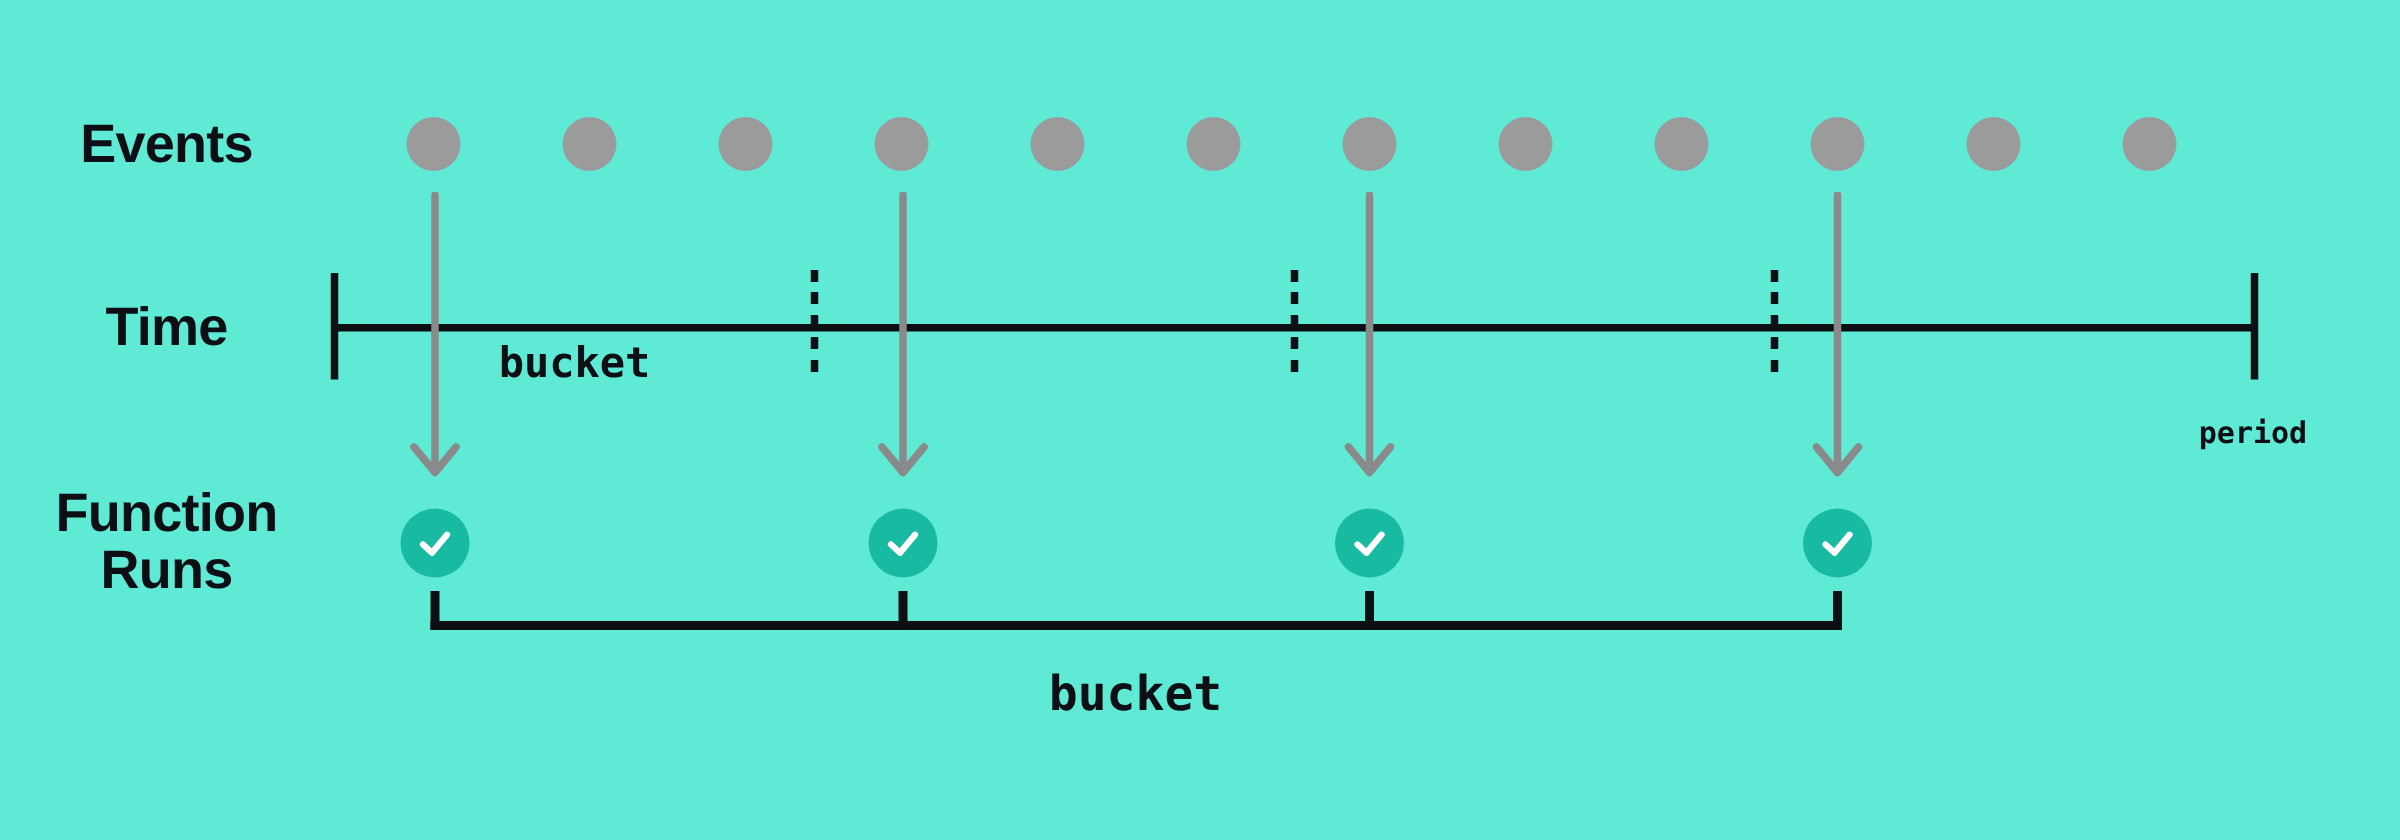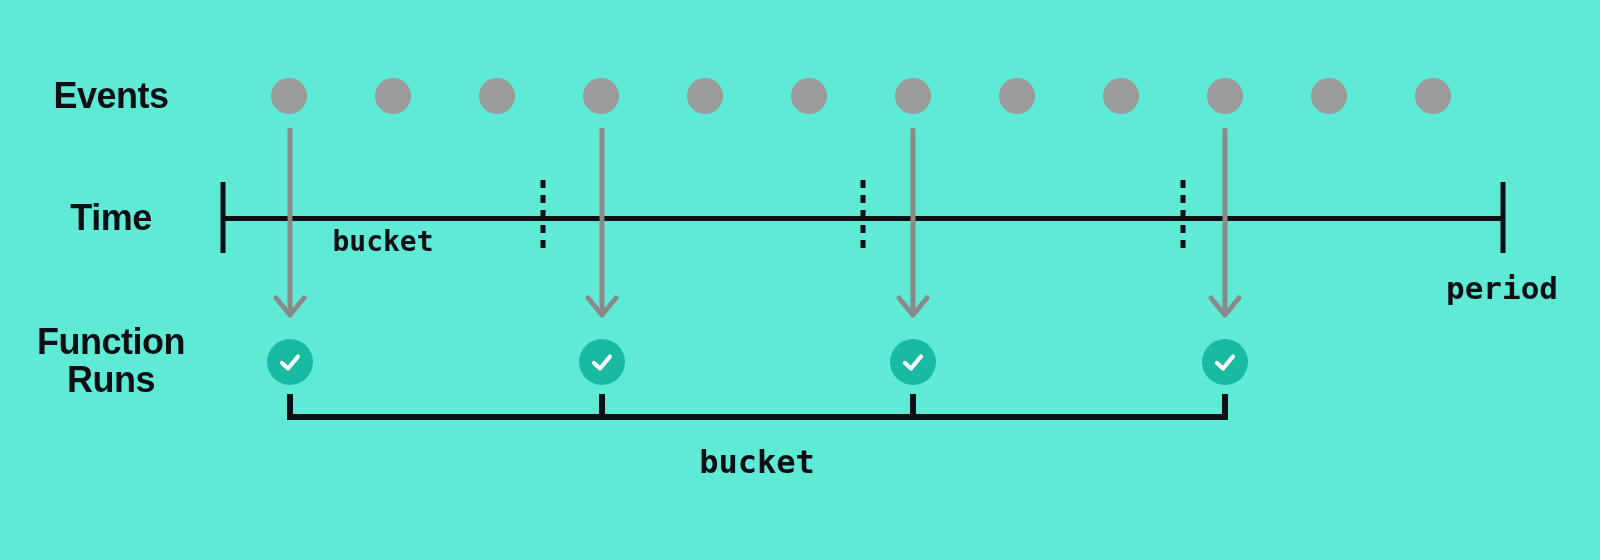--- a/index.html
+++ b/index.html
@@ -100,21 +100,21 @@
   
   .mono {
     position: absolute;
     transform: translateX(-50%);
     font-family: "DejaVu Sans Mono", monospace;
     font-weight: bold;
     color: #0D0F14;
     white-space: nowrap;
   }
   .bucket-label { top: 230px; left: 383px; font-size: 28px; line-height: 24px; }
-  .period-label { top: 270px; left: 1502px; font-size: 31px; line-height: 36px; }
+  .period-label { top: 270px; left: 1502px; font-size: 20px; line-height: 36px; }
   .limit-label  { top: 444px; left: 757px;  font-size: 32px; line-height: 36px; }
 </style>
 </head>
 <body>
 
 <div class="canvas">
 
   <div class="row-label events">Events</div>
   <div class="row-label runs">Function Runs</div>
   <div class="row-label time">Time</div>

